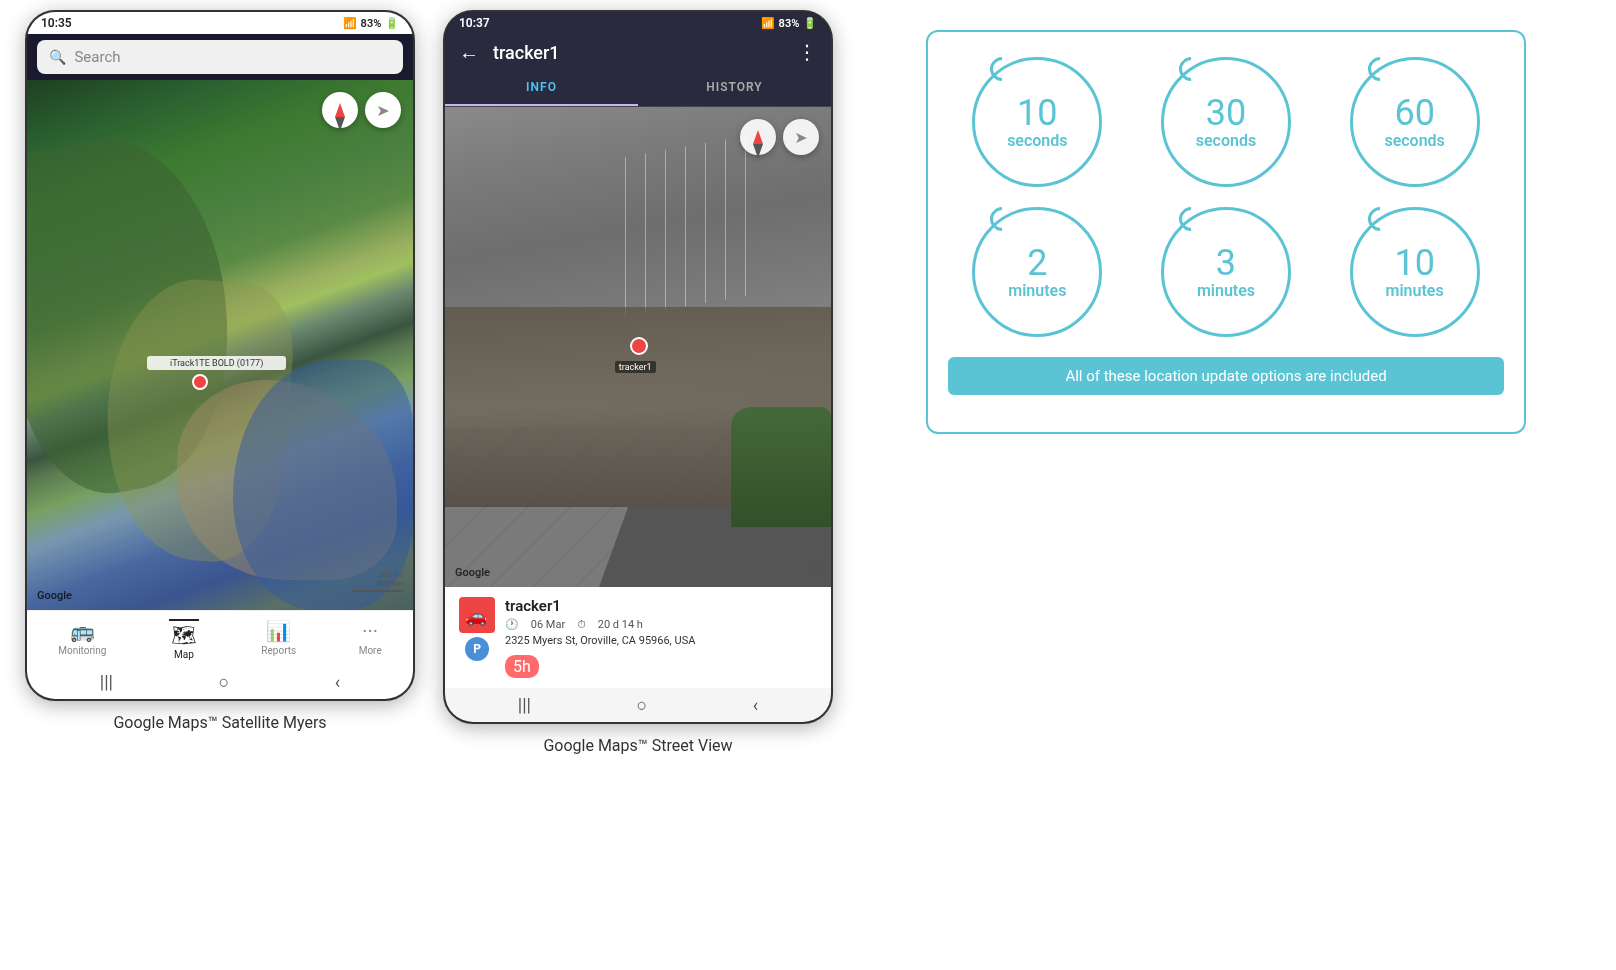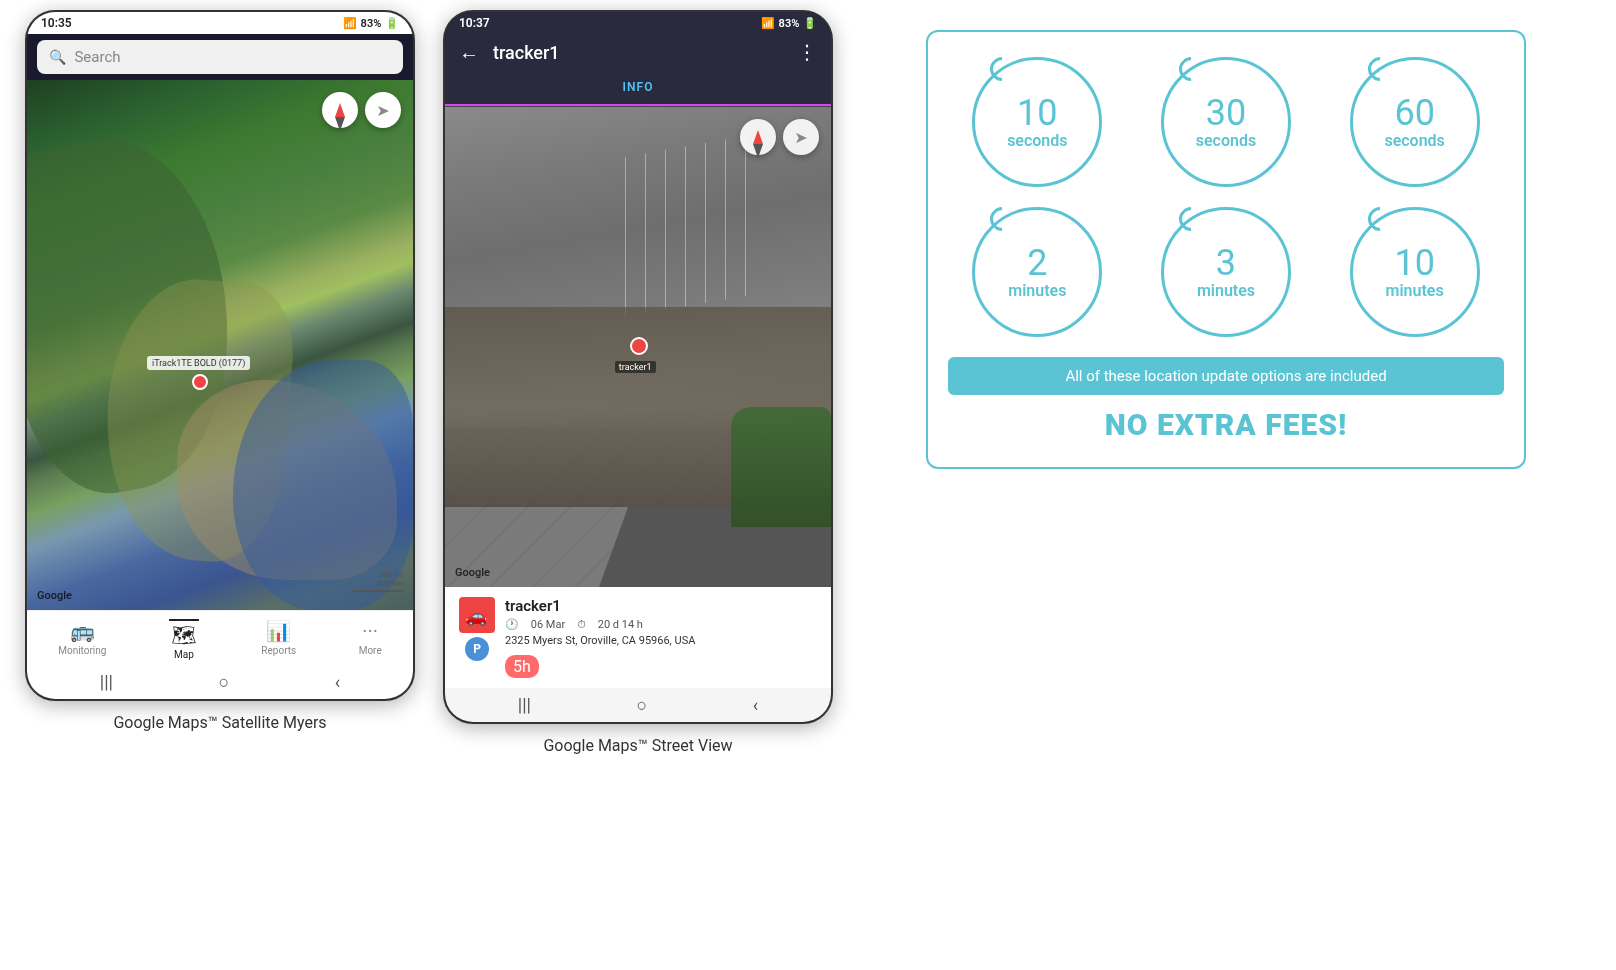--- a/index.html
+++ b/index.html
@@ -171,21 +171,21 @@
       background: #e44;
       border-radius: 50%;
       border: 2px solid #fff;
     }
 
     .map-label {
       position: absolute;
       bottom: 240px;
       left: 120px;
       background: rgba(255,255,255,0.85);
-      padding: 2px 5px;
+      padding: 2px 23px;
       border-radius: 3px;
       font-size: 9px;
       color: #333;
     }
 
     .google-watermark {
       position: absolute;
       bottom: 8px;
       left: 10px;
       font-size: 11px;
@@ -299,21 +299,21 @@
       padding: 10px;
       font-size: 12px;
       font-weight: 600;
       color: #aaa;
       letter-spacing: 1px;
       cursor: pointer;
     }
 
     .tracker-tab.active {
       color: #4fc3f7;
-      border-bottom: 2px solid #d946ef;
+      border-bottom: 2px solid #c4b5fd;
     }
 
     
     .aerial-map {
       width: 100%;
       height: 480px;
       position: relative;
       background: 
         linear-gradient(45deg, #6a6a6a 0%, #7a7a7a 30%, #5a5a5a 60%, #8a8a8a 100%);
       overflow: hidden;
@@ -710,20 +710,23 @@
 
       <div class="tracker-header">
         <span class="back-btn">←</span>
         <span class="title">tracker1</span>
         <span class="more-btn">⋮</span>
       </div>
 
       <div class="tracker-tabs">
         <div class="tracker-tab active">
           <span>INFO</span>
+        </div>
+        <div class="tracker-tab">
+          <span>HISTORY</span>
         </div>
       </div>
 
       <div class="aerial-map">
         <div class="parking-lot">
           <div class="aerial-bg"></div>
 
           <div style="position:absolute;top:0;left:0;right:0;height:320px;background:linear-gradient(170deg,#8a8a8a 0%,#7a7a7a 20%,#6e6e6e 40%,#7a7a7a 60%,#888 80%,#7a7a7a 100%);"></div>
 
           <div style="position:absolute;top:20px;left:0;right:0;height:260px;overflow:hidden;">
@@ -807,16 +810,15 @@
           <span class="circle-number">3</span>
           <span class="circle-unit">minutes</span>
         </div>
         <div class="interval-circle">
           <span class="circle-number">10</span>
           <span class="circle-unit">minutes</span>
         </div>
       </div>
 
       <div class="infographic-included">All of these location update options are included</div>
-      <div class="no-extra-fees">NO EXTRA FEES!</div>
     </div>
   </div>
 </div>
 
 </body></html>

